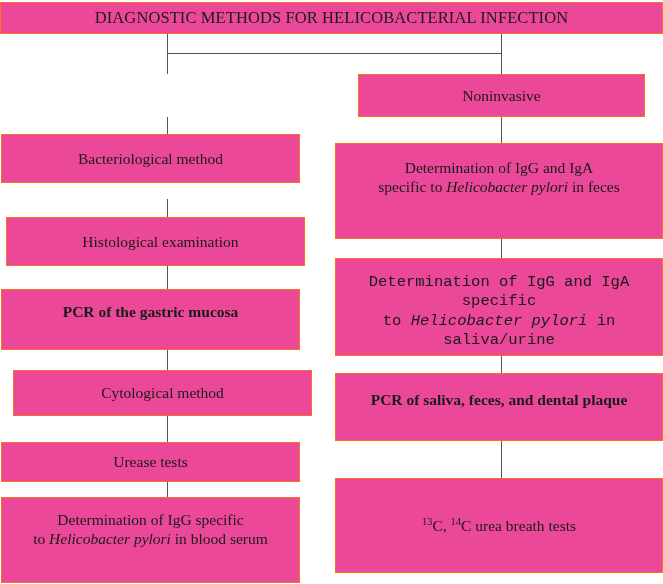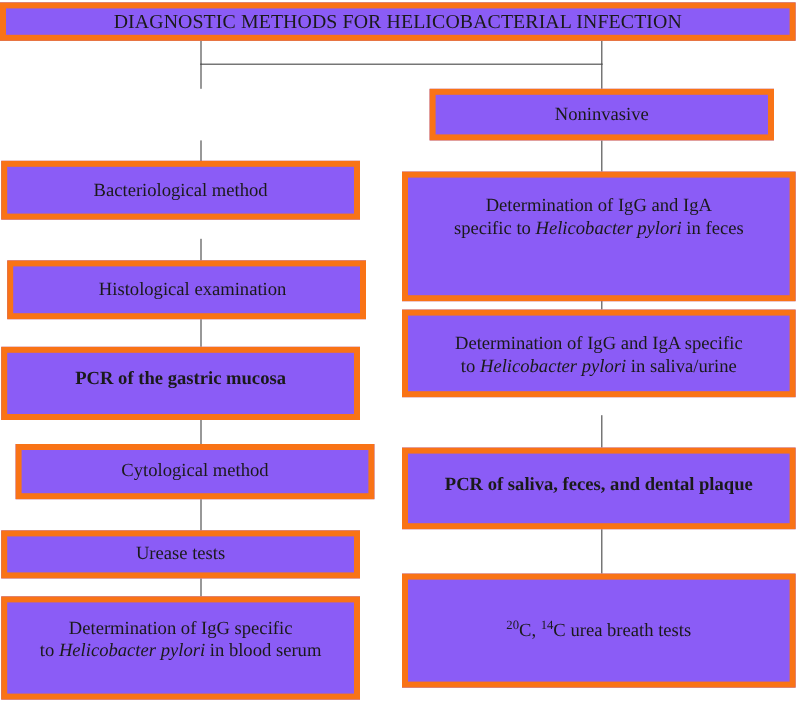--- a/index.html
+++ b/index.html
@@ -18,22 +18,22 @@
   #diagram {
     position: absolute;
     left: 0;
     top: 0;
     width: 663px;
     height: 584px;
   }
   .box {
     position: absolute;
     box-sizing: border-box;
-    border: 5px solid #f97316;
-    background: #8b5cf6;
+    border: 1px solid #f97316;
+    background: #ec4899;
     display: flex;
     align-items: center;
     justify-content: center;
     text-align: center;
     line-height: 1.28;
     z-index: 2;
   }
   .box .txt {
     display: block;
     width: 100%;
@@ -126,41 +126,41 @@
 
   <div class="box leaf-box two-line" style="left:1px; top:497px; width:299px; height:86px; align-items:flex-start; padding-top:12px;">
     <span class="txt">
       <span>Determination of IgG specific</span><br>
       <span>to </span><i class="sp">Helicobacter pylori</i><span> in blood serum</span>
     </span>
   </div>
 
   <div class="vline" style="left:501px; top:117px; height:26px;"></div>
 
-  <div class="box leaf-box two-line" style="left:335px; top:143px; width:328px; height:108px; align-items:flex-start; padding-top:14px;">
+  <div class="box leaf-box two-line" style="left:335px; top:143px; width:328px; height:96px; align-items:flex-start; padding-top:14px;">
     <span class="txt">
       <span>Determination of IgG and IgA</span><br>
       <span>specific to </span><i class="sp">Helicobacter pylori</i><span> in feces</span>
     </span>
   </div>
 
   <div class="vline" style="left:501px; top:231px; height:27px;"></div>
 
-  <div class="box leaf-box two-line" style="left:335px; top:258px; width:328px; height:73px; align-items:flex-start; padding-top:14px;">
+  <div class="box leaf-box two-line" style="left:335px; top:258px; width:328px; height:98px; align-items:flex-start; padding-top:14px;font-family:Liberation Mono, monospace;">
     <span class="txt">
       <span>Determination of IgG and IgA specific</span><br>
       <span>to </span><i class="sp">Helicobacter pylori</i><span> in saliva/urine</span>
     </span>
   </div>
 
   <div class="vline" style="left:501px; top:346px; height:27px;"></div>
 
   <div class="box leaf-box" style="left:335px; top:373px; width:328px; height:68px; align-items:flex-start; padding-top:16px;font-weight:bold;">
     <span class="txt">PCR of saliva, feces, and dental plaque</span>
   </div>
 
   <div class="vline" style="left:501px; top:441px; height:37px;"></div>
 
   <div class="box leaf-box" style="left:335px; top:478px; width:328px; height:95px;">
-    <span class="txt"><sup>20</sup><span>C,</span> <sup>14</sup><span>C</span><span> urea breath tests</span></span>
+    <span class="txt"><sup>13</sup><span>C,</span> <sup>14</sup><span>C</span><span> urea breath tests</span></span>
   </div>
 
 </div>
 
 </body></html>

